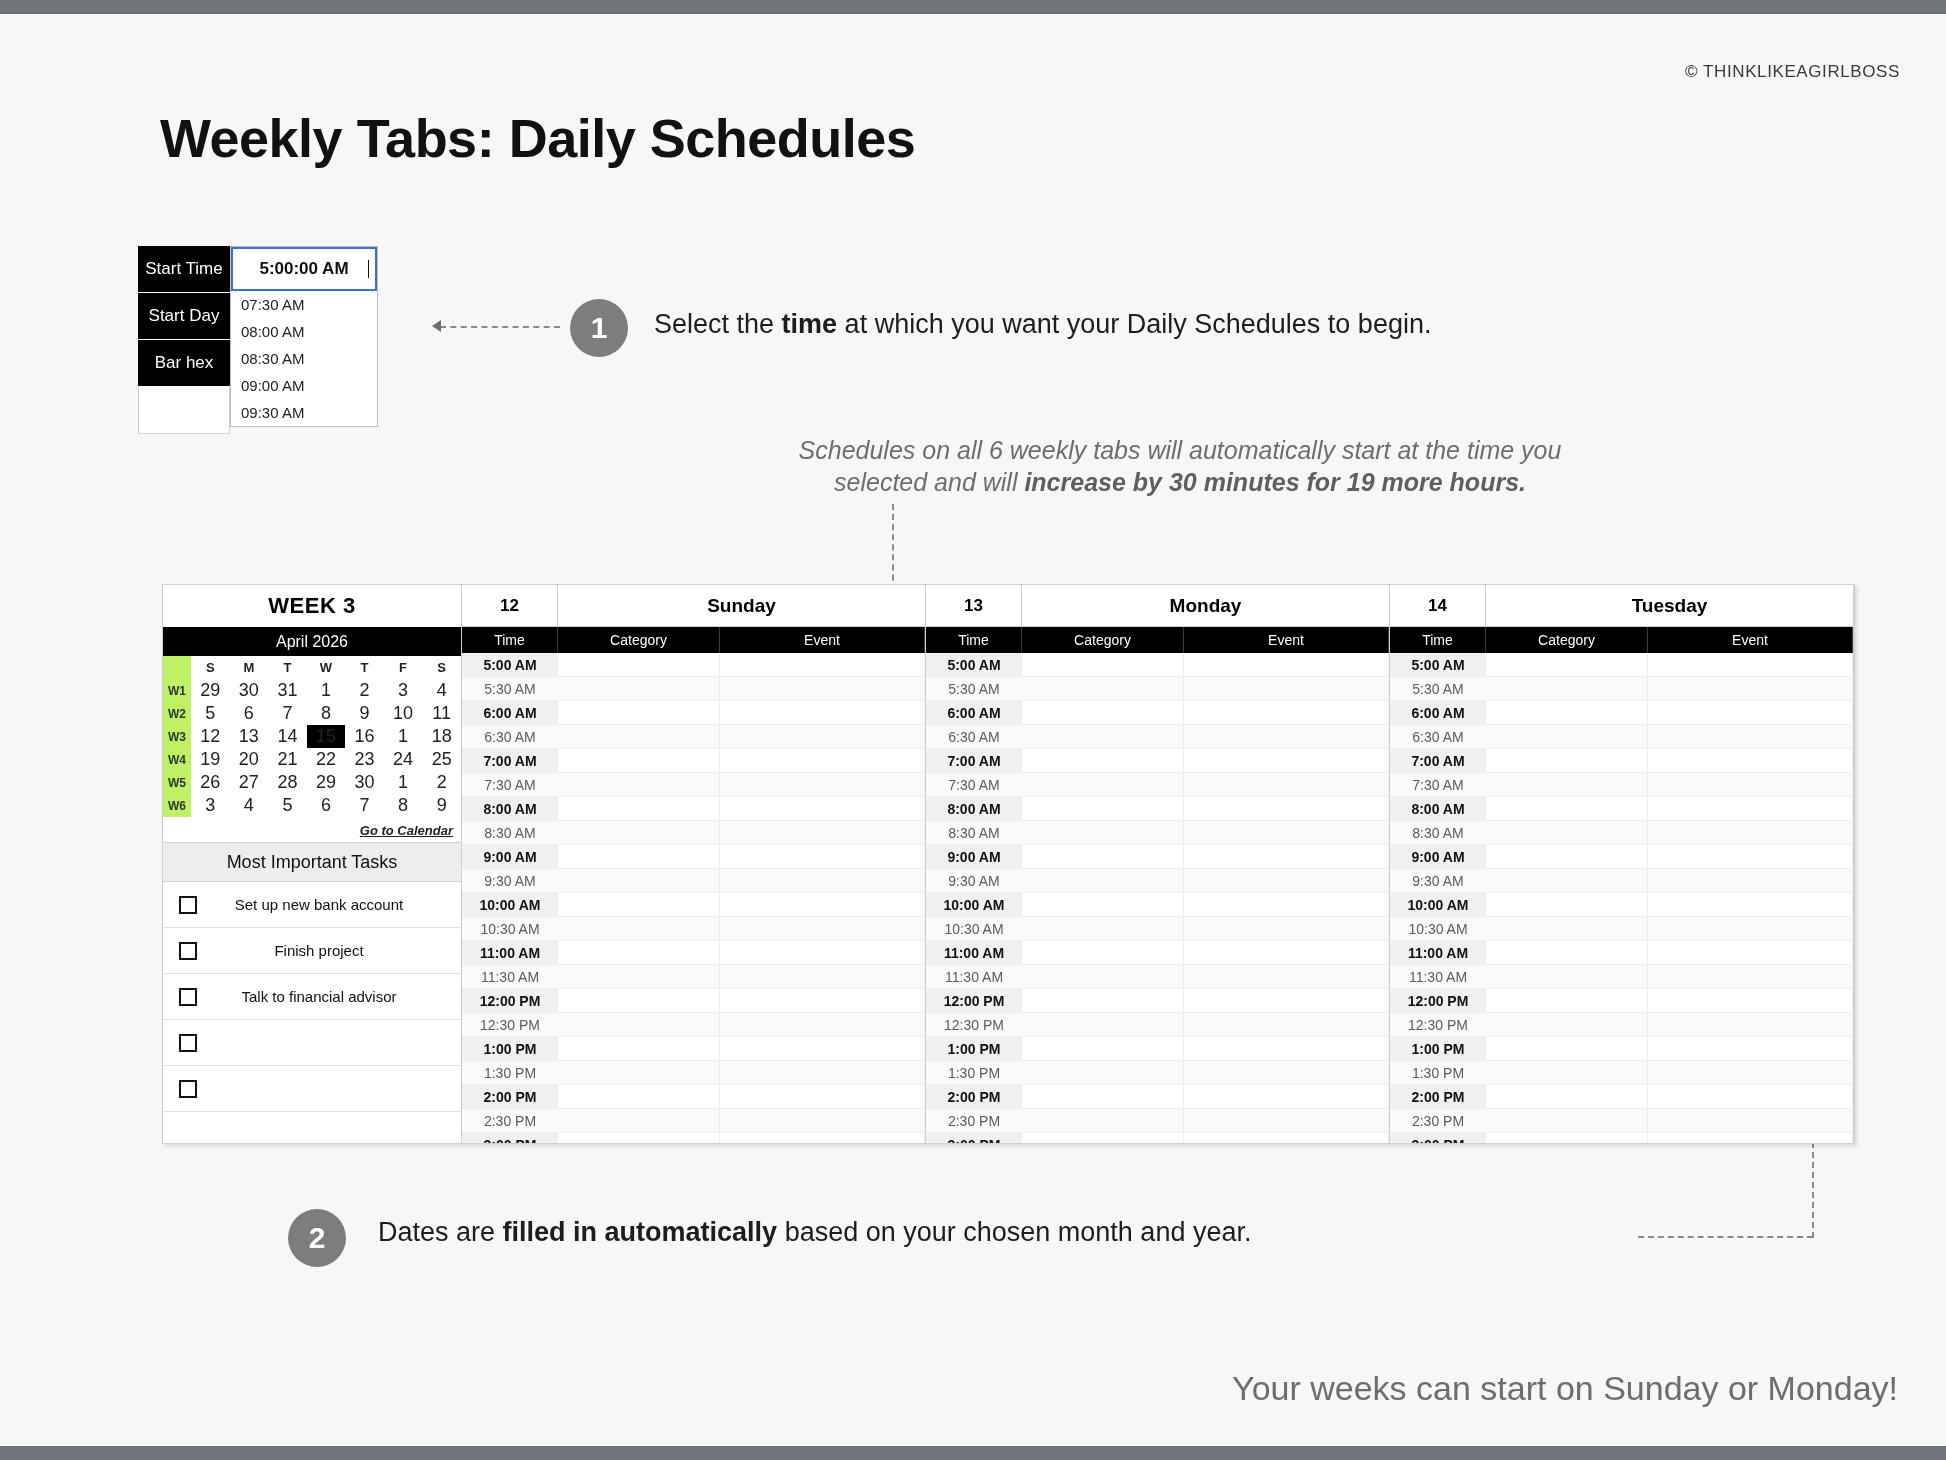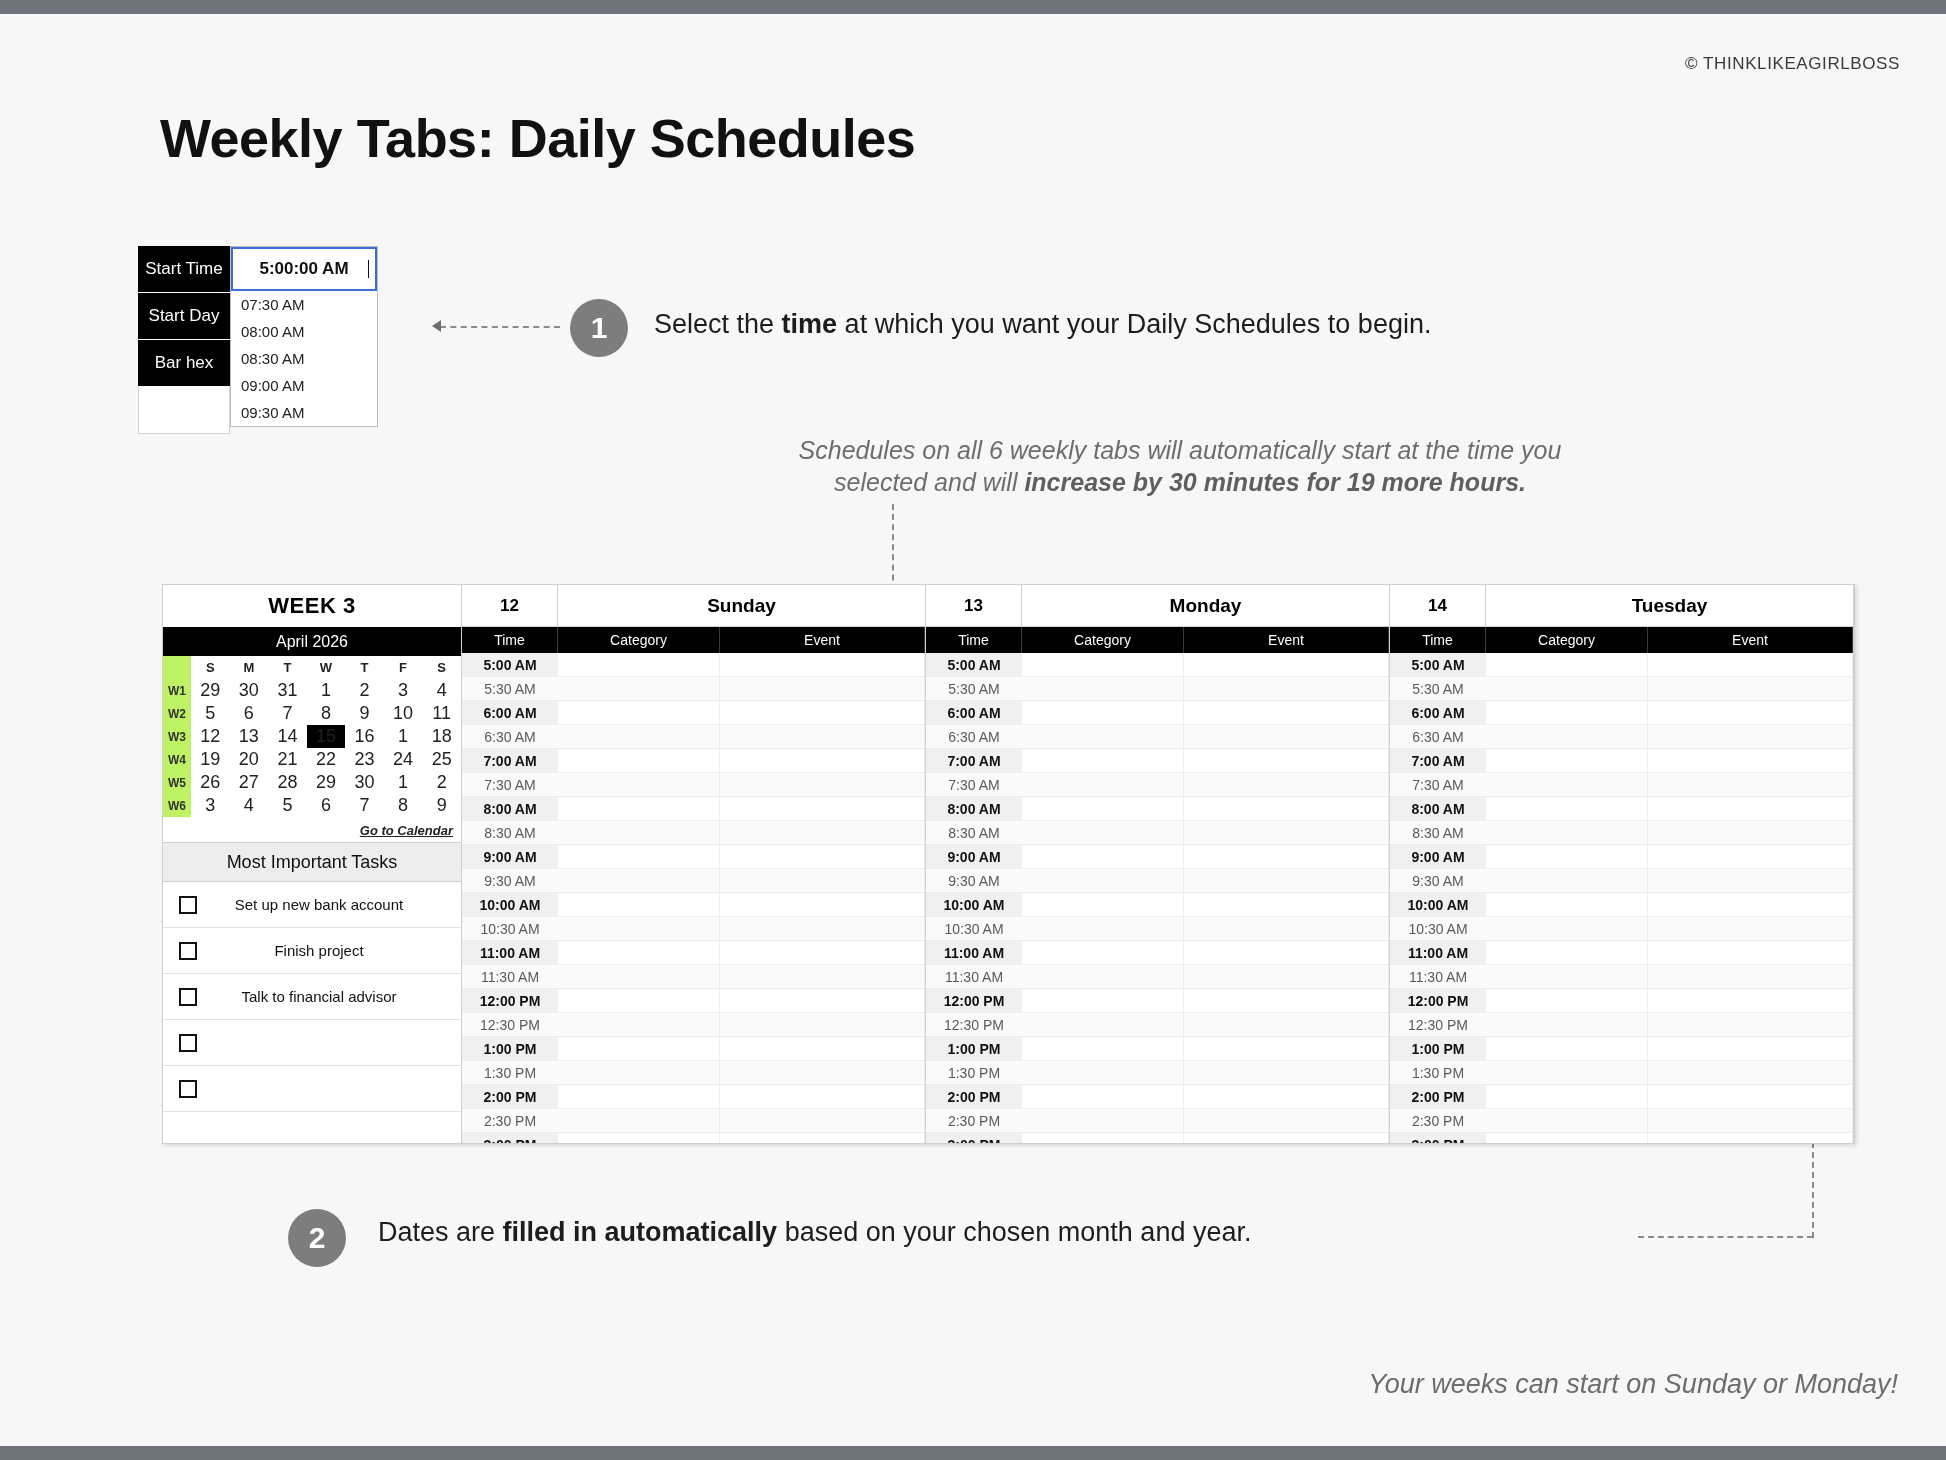--- a/index.html
+++ b/index.html
@@ -17,21 +17,21 @@
     background:#f7f7f7;
   }
   #inner {
     position:absolute;
     left:30px; top:0px;
     width:1886px; height:1432px;
     background:#f7f7f7;
   }
 
   .copyright {
-    position:absolute; right:16px; top:40px;
+    position:absolute; right:16px; top:48px;
     font-size:17px; letter-spacing:0.6px; color:#3a3a3a;
   }
 
   .title {
     position:absolute; left:130px; top:93px;
     font-size:54px; font-weight:bold; color:#111;
     letter-spacing:-0.5px;
   }
 
   
@@ -81,21 +81,21 @@
 
   .note-italic {
     position:absolute; left:600px; top:420px; width:1100px;
     text-align:center; font-style:italic; font-size:25px; color:#6d6d6d;
     line-height:1.28;
   }
   .note-italic .b { font-weight:bold; color:#5f5f5f; }
 
   .footer-note {
     position:absolute; right:18px; top:1355px;
-    font-style:italic; font-size:27px; color:#6d6d6d;
+    font-size:34px; color:#6d6d6d;
   }
 
   
   .dash-h {
     position:absolute; border-top:2px dashed #8a8a8a; height:0;
   }
   .dash-v {
     position:absolute; border-left:2px dashed #8a8a8a; width:0;
   }
   .arrow-left {

